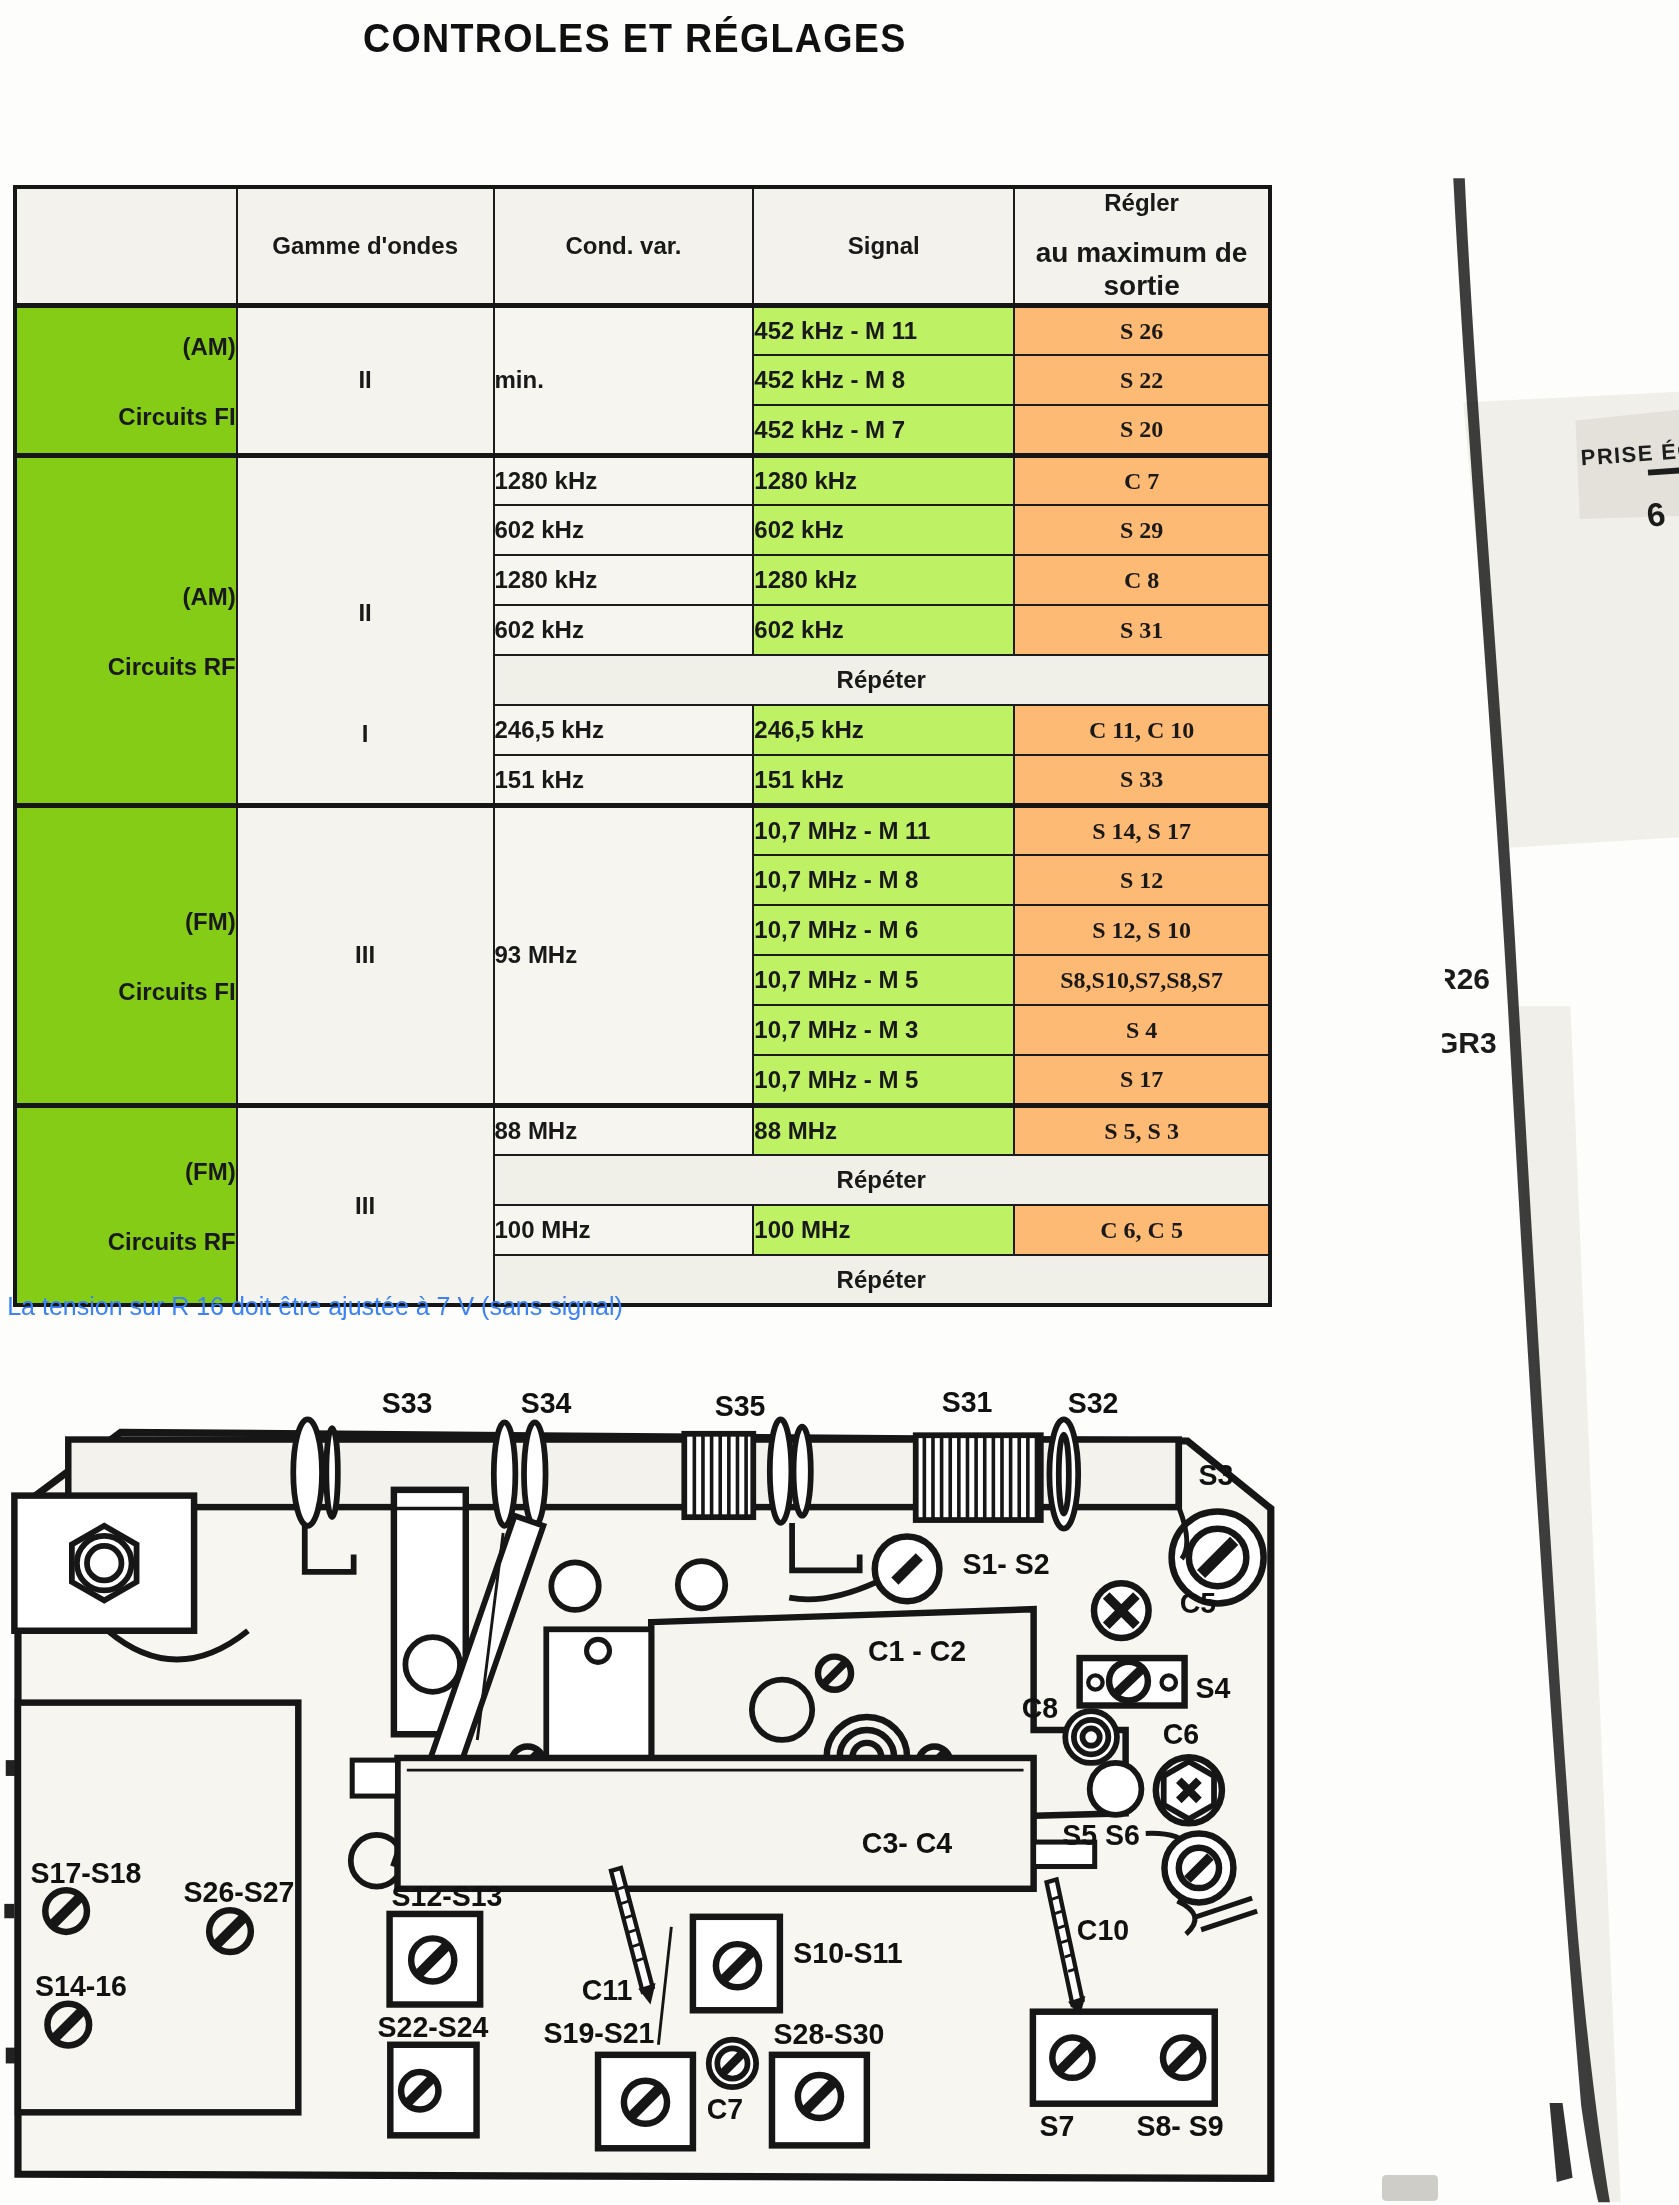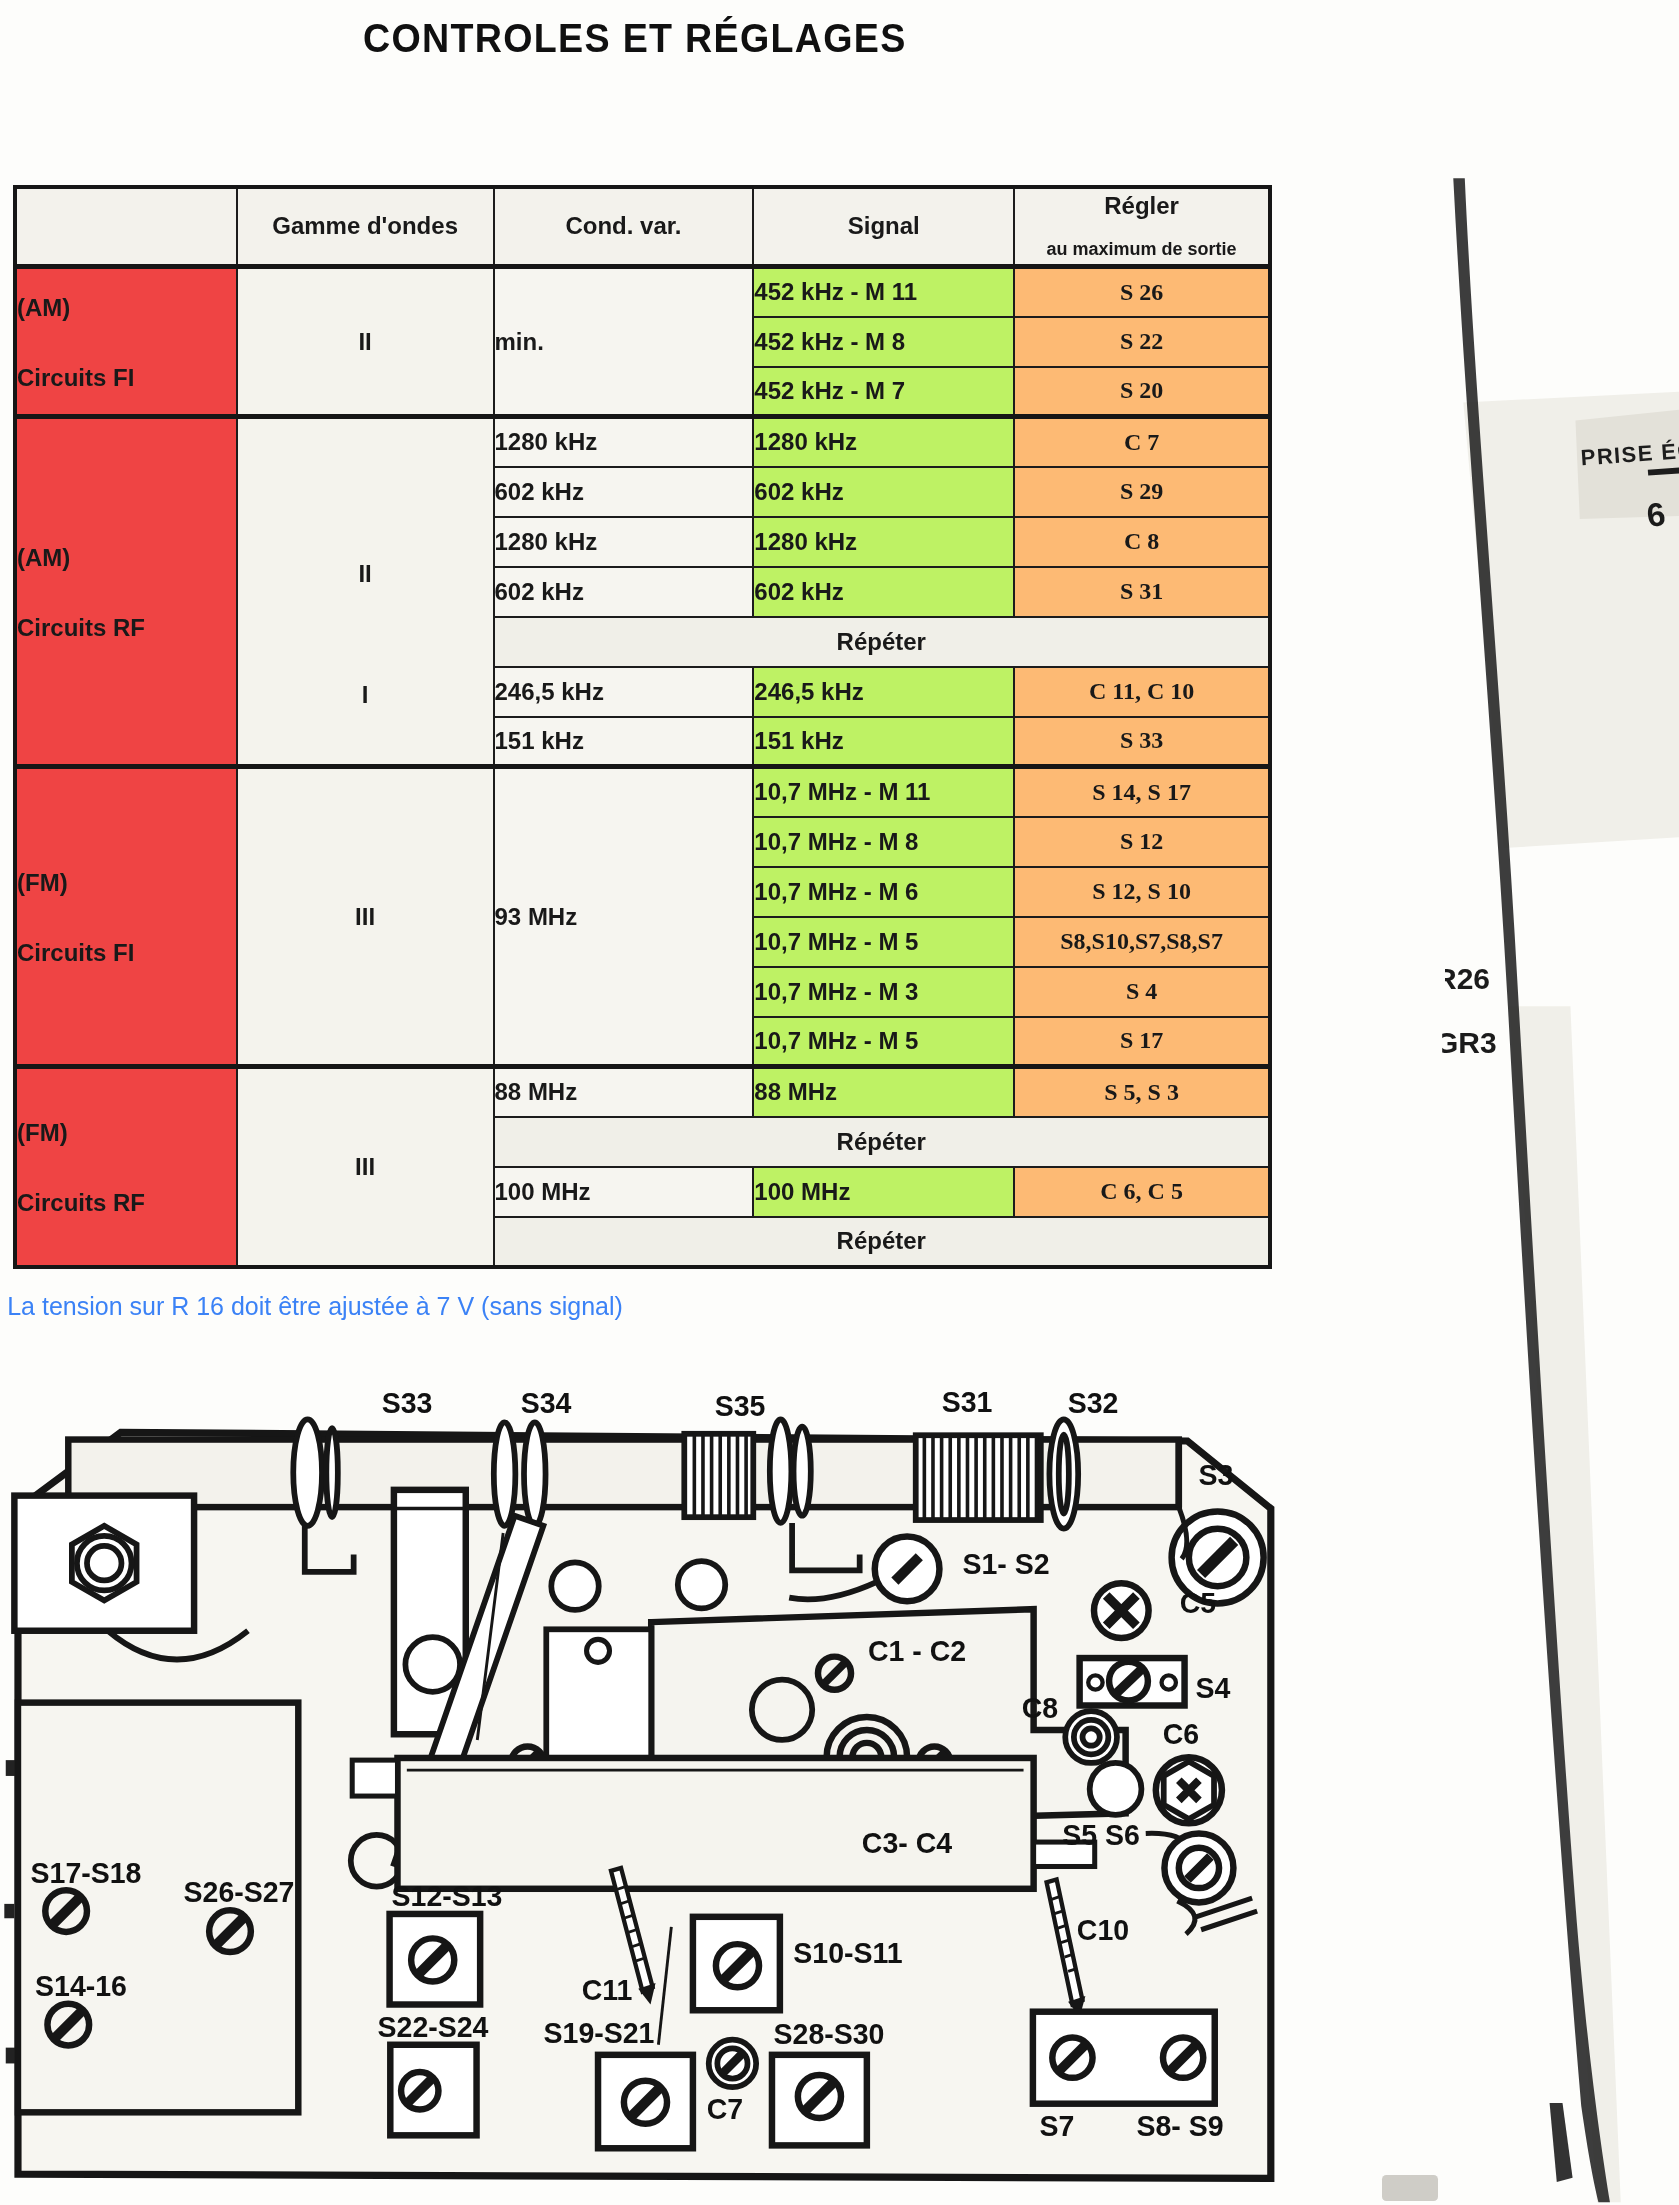--- a/index.html
+++ b/index.html
@@ -7,23 +7,23 @@
        font-family:"Liberation Sans",sans-serif;color:#1b1b1b;}
   .page-title{position:absolute;left:363px;top:16px;font-size:40px;font-weight:800;
       letter-spacing:1.4px;transform:scaleX(.94);transform-origin:left;white-space:nowrap;color:#101010;}
   
   .tbl-wrap{position:absolute;left:13px;top:185px;width:1259px;}
   table.adj{border-collapse:collapse;width:1259px;table-layout:fixed;background:#f7f6f2;padding-left:24px;}
   table.adj th,table.adj td{border:2.9px solid #1c1c1c;font-size:24px;font-weight:700;
       color:#191919;vertical-align:middle;padding:0;}
   table.adj{border:4.3px solid #161616;}
   table.adj thead th{height:75px;text-align:center;font-size:24px;background:#f3f2ec;line-height:1.2;}
-  table.adj thead th .sub{display:block;font-size:18px;margin-top:18px;}
+  table.adj thead th .sub{display:block;font-size:28px;margin-top:18px;}
   table.adj tbody tr{height:50px;}
-  td.c-section{text-align:left;padding-left:18.7px;background:#ef4444;font-size:24px;}
+  td.c-section{text-align:right;padding-left:18.7px;background:#84cc16;font-size:24px;}
   td.c-section .l1{margin-top:2.9px;}
   td.c-section .l2{margin-top:42px;}
   td.c-gamme{text-align:center;background:#f4f3ed;}
   td.c-gamme.split{position:relative;}
   td.c-gamme .g-top{position:absolute;left:0;right:0;top:41%;text-align:center;}
   td.c-gamme .g-bot{position:absolute;left:0;right:0;top:76%;text-align:center;}
   td.c-cond{text-align:left;padding-left:42px;background:#f6f5f0;}
   td.c-signal{text-align:left;padding-left:27px;background:#bef264;}
   td.c-regler{text-align:center;padding-left:21.6px;background:#fdba74;font-family:Liberation Serif, serif;}
   td.c-repeat{text-align:center;background:#f0efe8;}

